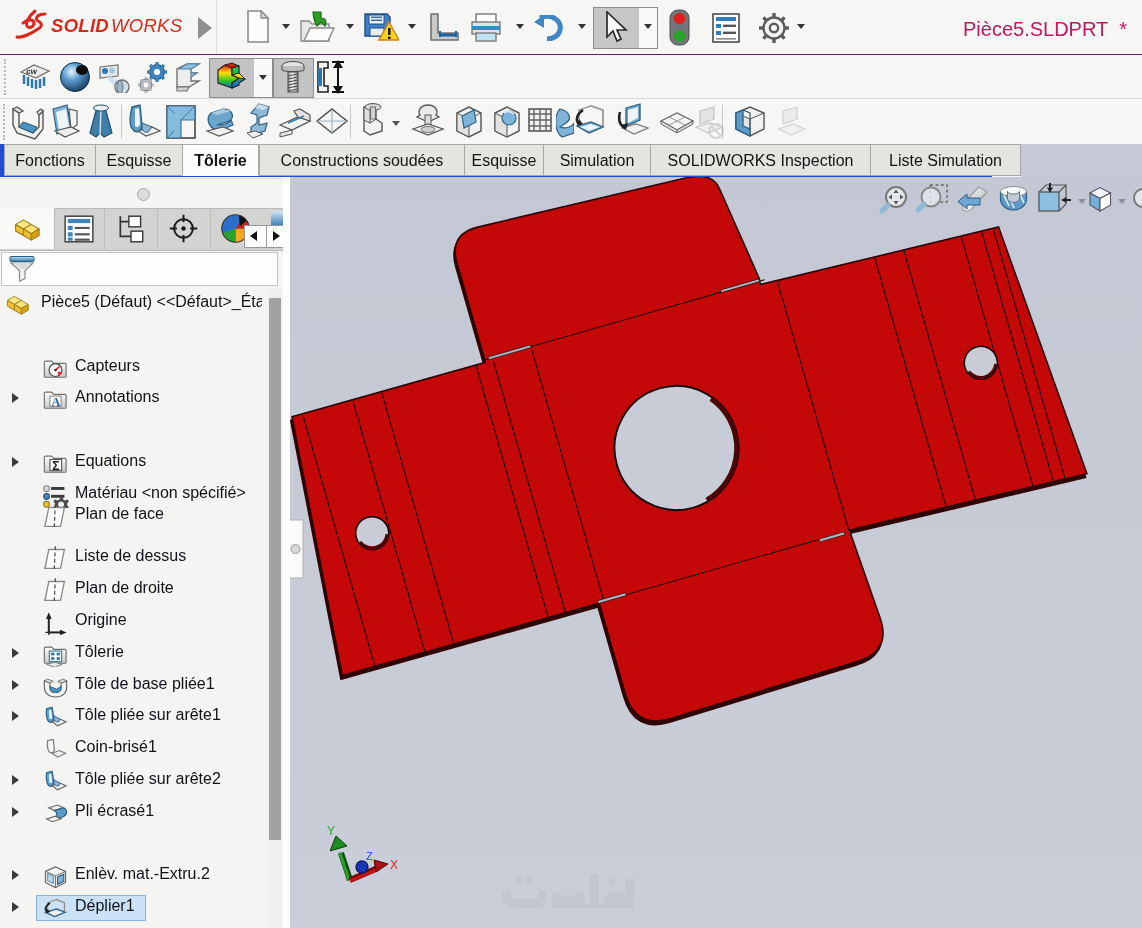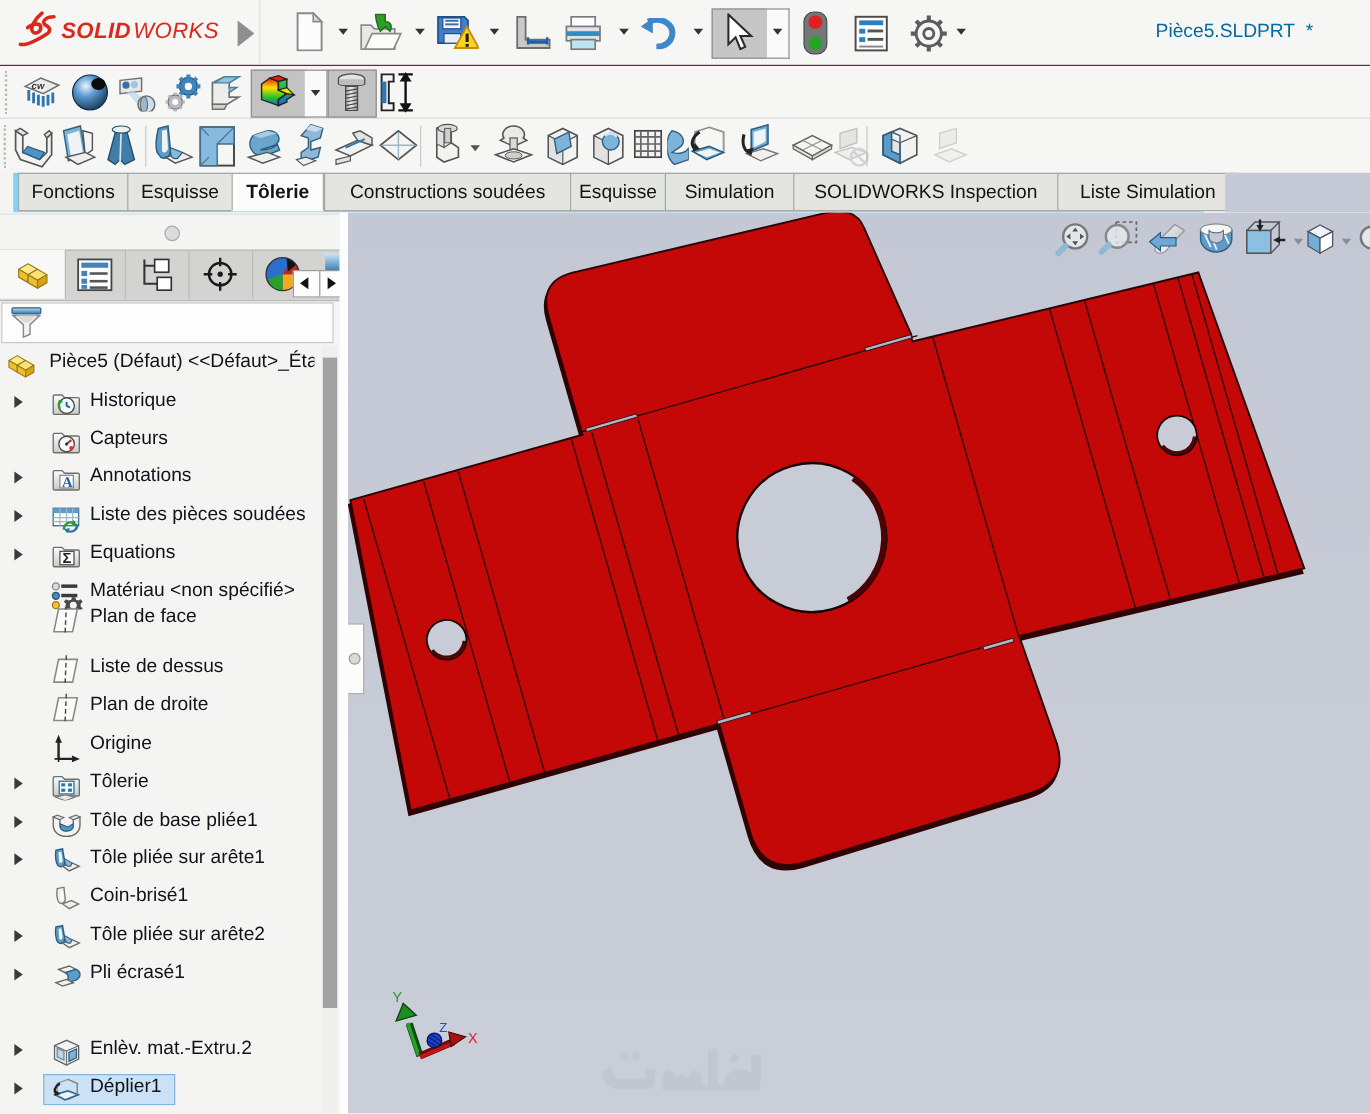--- a/index.html
+++ b/index.html
@@ -1,21 +1,21 @@
 <!DOCTYPE html>
 <html><head>
 <meta charset="utf-8">
 <style>
 html,body{margin:0;padding:0;width:1142px;height:928px;overflow:hidden;
  font-family:"Liberation Sans",sans-serif;background:#f4f4f3;}
 .abs{position:absolute;}
 #titlebar{position:absolute;left:0;top:0;width:1142px;height:54px;background:#f6f6f5;border-bottom:6px solid #701a75;}
 #row2{position:absolute;left:0;top:55px;width:1142px;height:43px;background:#f6f6f5;border-bottom:1px solid #d8d8d8;}
 #row3{position:absolute;left:0;top:99px;width:1142px;height:45px;background:#f6f6f5;}
-#tabbar{position:absolute;left:11px;top:144px;width:992px;height:33px;background:#7dd3fc;}
+#tabbar{position:absolute;left:0;top:144px;width:992px;height:33px;background:#1d4ed8;}
 #tabfill{position:absolute;left:1021px;top:144px;width:121px;height:33px;background:#c4c9d5;}
 .tab{position:absolute;top:0;height:32px;box-sizing:border-box;background:#e4e4e1;border:1px solid #a8a8a6;border-right:none;
  font-size:16px;color:#141414;text-align:center;line-height:31px;}
 .tab.active{background:#fcfcfc;border-bottom:1px solid #fcfcfc;font-weight:bold;border-right:1px solid #a8a8a6;}
 .tab.last{border-right:1px solid #a8a8a6;}
 #panel{position:absolute;left:0;top:177px;width:283px;height:751px;background:#f4f4f3;}
 #splitter{position:absolute;left:283px;top:177px;width:7px;height:751px;background:#fdfdfd;}
 #viewport{position:absolute;left:290px;top:177px;width:852px;height:751px;overflow:hidden;}
 .treerow{position:absolute;left:0;width:262px;height:26px;white-space:nowrap;overflow:hidden;}
 .treerow .lbl{position:absolute;left:75px;top:2px;font-size:16px;color:#10131a;}
@@ -119,21 +119,21 @@
           <path d="M2 17 L6 17"></path>
           <path d="M28 17 L32 17"></path>
    <path d="M6.4 6.4 L9.2 9.2"></path>
           <path d="M24.8 24.8 L27.6 27.6"></path>
           <path d="M6.4 27.6 L9.2 24.8"></path>
           <path d="M24.8 9.2 L27.6 6.4"></path>
   </g>
  </g>
 </svg>
 <span class="dd abs" style="left:797px;top:24px"></span>
-<div class="abs" style="left:963px;top:18px;font-size:16px;color:#0369a1">Pièce5.SLDPRT&nbsp; *</div>
+<div class="abs" style="left:963px;top:18px;font-size:20px;color:#be185d">Pièce5.SLDPRT&nbsp; *</div>
 </div>
 <div id="row2">
 <div class="abs" style="left:4px;top:4px;width:5px;height:36px;border-left:2px dotted #b9b9b9"></div>
 
 <svg class="abs" style="left:18px;top:7px" width="34" height="30">
  <path d="M3 10 L16 3 L31 9 L18 16 Z" fill="#ececea" stroke="#6f6f6f" stroke-width="1.3"></path>
  <text x="10" y="12" font-size="8" font-weight="bold" fill="#333" transform="skewX(-10)">cw</text>
  <g stroke="#2e76ad" stroke-width="2.4">
   <path d="M6 13 L6 22"></path>
         <path d="M10 15 L10 24"></path>
@@ -609,46 +609,32 @@
 <svg class="abs" style="left:8px;top:77px" width="28" height="29">
       <use href="#t-funnel"></use>
     </svg>
 
 <div class="treerow" style="top:114px">
       <svg class="tic" style="left:4px;top:-1px" width="30" height="30" viewBox="0 0 26 26">
         <use href="#i-part"></use>
       </svg>
       <span class="lbl" style="left:41px">Pièce5 (Défaut) &lt;&lt;Défaut&gt;_État d</span>
     </div>
-<div class="treerow" style="top:145.8px">
-      <span class="arr"></span>
-      <svg class="tic" width="29" height="29" viewBox="0 0 26 26">
-        <use href="#i-hist"></use>
-      </svg>
-      <span class="lbl">Historique</span>
-    </div>
 <div class="treerow" style="top:177.6px">
       <svg class="tic" width="29" height="29" viewBox="0 0 26 26">
         <use href="#i-capt"></use>
       </svg>
       <span class="lbl">Capteurs</span>
     </div>
 <div class="treerow" style="top:209.4px">
       <span class="arr"></span>
       <svg class="tic" width="29" height="29" viewBox="0 0 26 26">
         <use href="#i-annot"></use>
       </svg>
       <span class="lbl">Annotations</span>
-    </div>
-<div class="treerow" style="top:241.2px">
-      <span class="arr"></span>
-      <svg class="tic" width="29" height="29" viewBox="0 0 26 26">
-        <use href="#i-liste"></use>
-      </svg>
-      <span class="lbl">Liste des pièces soudées</span>
     </div>
 <div class="treerow" style="top:273px">
       <span class="arr"></span>
       <svg class="tic" width="29" height="29" viewBox="0 0 26 26">
         <use href="#i-equ"></use>
       </svg>
       <span class="lbl">Equations</span>
     </div>
 <div class="treerow" style="top:304.8px">
       <svg class="tic" width="29" height="29" viewBox="0 0 26 26">

